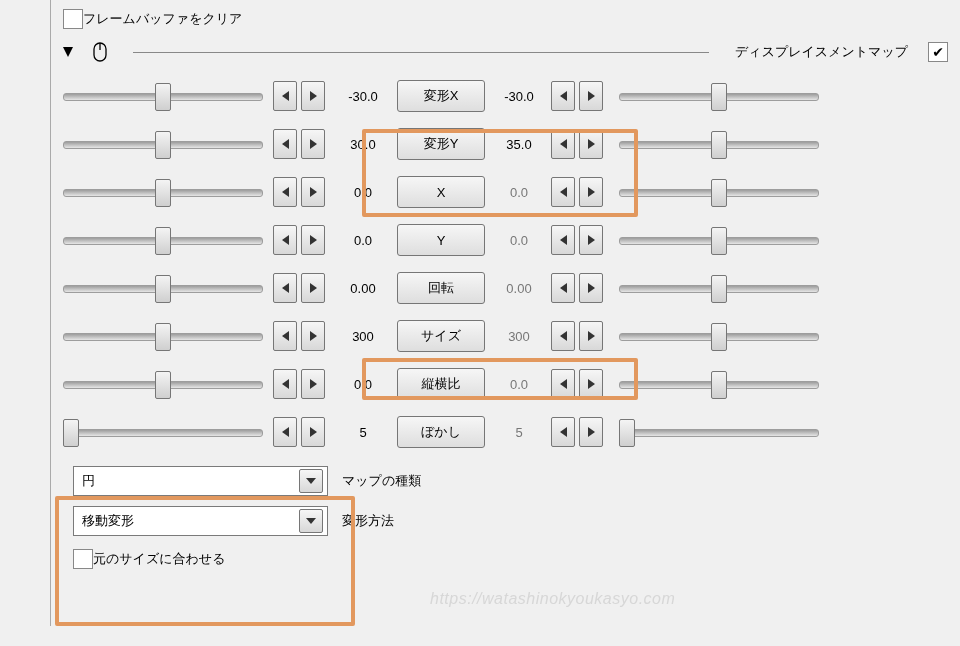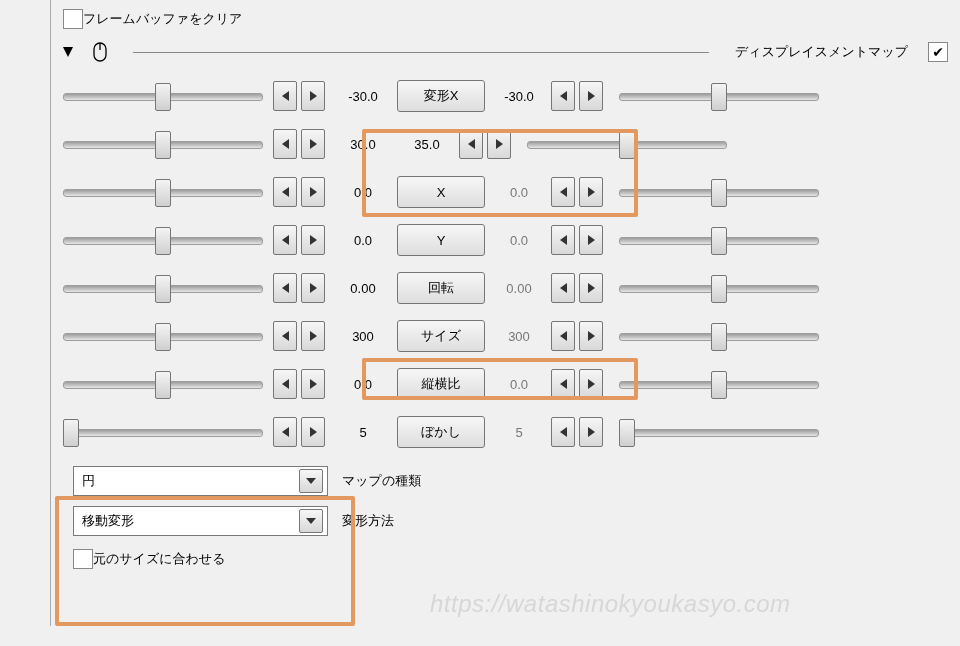--- a/index.html
+++ b/index.html
@@ -182,21 +182,21 @@
     box-sizing: border-box;
     pointer-events: none;
     position: absolute;
   }
 
   .watermark {
     position: absolute;
     left: 430px;
     top: 590px;
     color: #d7d7d7;
-    font-size: 24px;
+    font-size: 16px;
     font-style: italic;
     font-family: Arial, sans-serif;
     letter-spacing: .5px;
     pointer-events: none;
   }
 
   .dropdowns-area {
     margin-top: 14px;
     display: flex;
     flex-direction: column;
@@ -288,20 +288,21 @@
                 <path d="M7 0 L0 5 L7 10 Z" fill="#333"></path>
               </svg>
     </span>
     <span class="btn">
       <svg width="7" height="10" viewBox="0 0 7 10">
                 <path d="M0 0 L7 5 L0 10 Z" fill="#333"></path>
               </svg>
     </span>
   </span>
           <span class="val">30.0</span>
+          <span class="label-btn">変形Y</span>
           <span class="val ">35.0</span>
           <span class="spin">
     <span class="btn">
       <svg width="7" height="10" viewBox="0 0 7 10">
                 <path d="M7 0 L0 5 L7 10 Z" fill="#333"></path>
               </svg>
     </span>
     <span class="btn">
       <svg width="7" height="10" viewBox="0 0 7 10">
                 <path d="M0 0 L7 5 L0 10 Z" fill="#333"></path>

